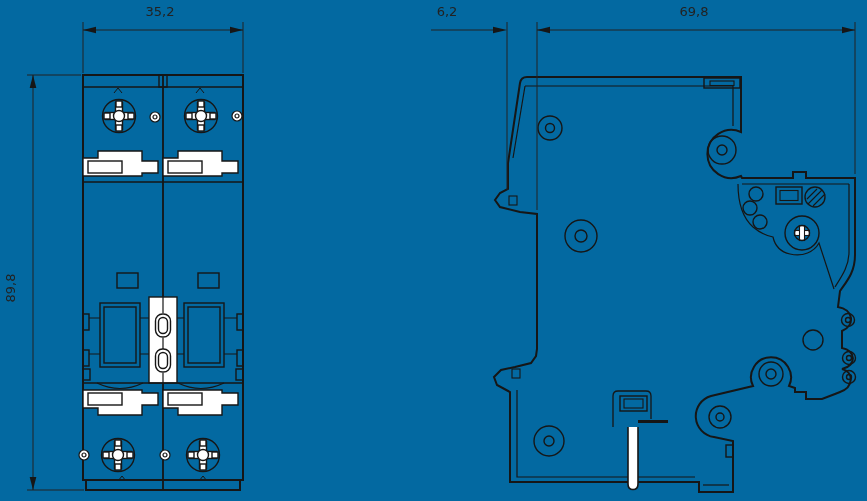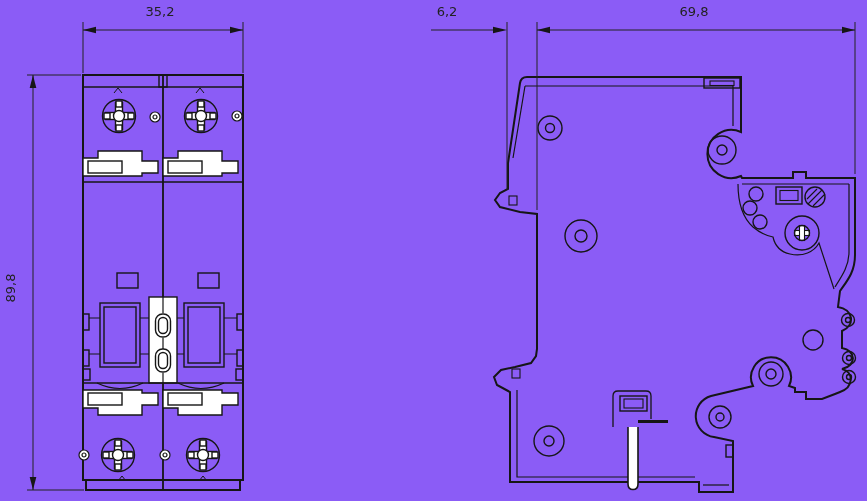--- a/index.html
+++ b/index.html
@@ -1,16 +1,16 @@
 <!DOCTYPE html>
 <html><head>
 <meta charset="utf-8">
 <style>
   html,body{margin:0;padding:0;background:#fff;}
-  .canvas{position:relative;width:867px;height:501px;background:#8b5cf6;overflow:hidden;
+  .canvas{position:relative;width:867px;height:501px;background:#0369a1;overflow:hidden;
           font-family:"DejaVu Sans","Liberation Sans",sans-serif;}
   svg{display:block}
   text.dim{font-family:"DejaVu Sans","Liberation Sans",sans-serif;font-size:13px;fill:#222;stroke:none;}
 </style>
 </head>
 <body>
 
 <div class="canvas">
 <svg width="867" height="501" viewBox="0 0 867 501">
   <defs>

